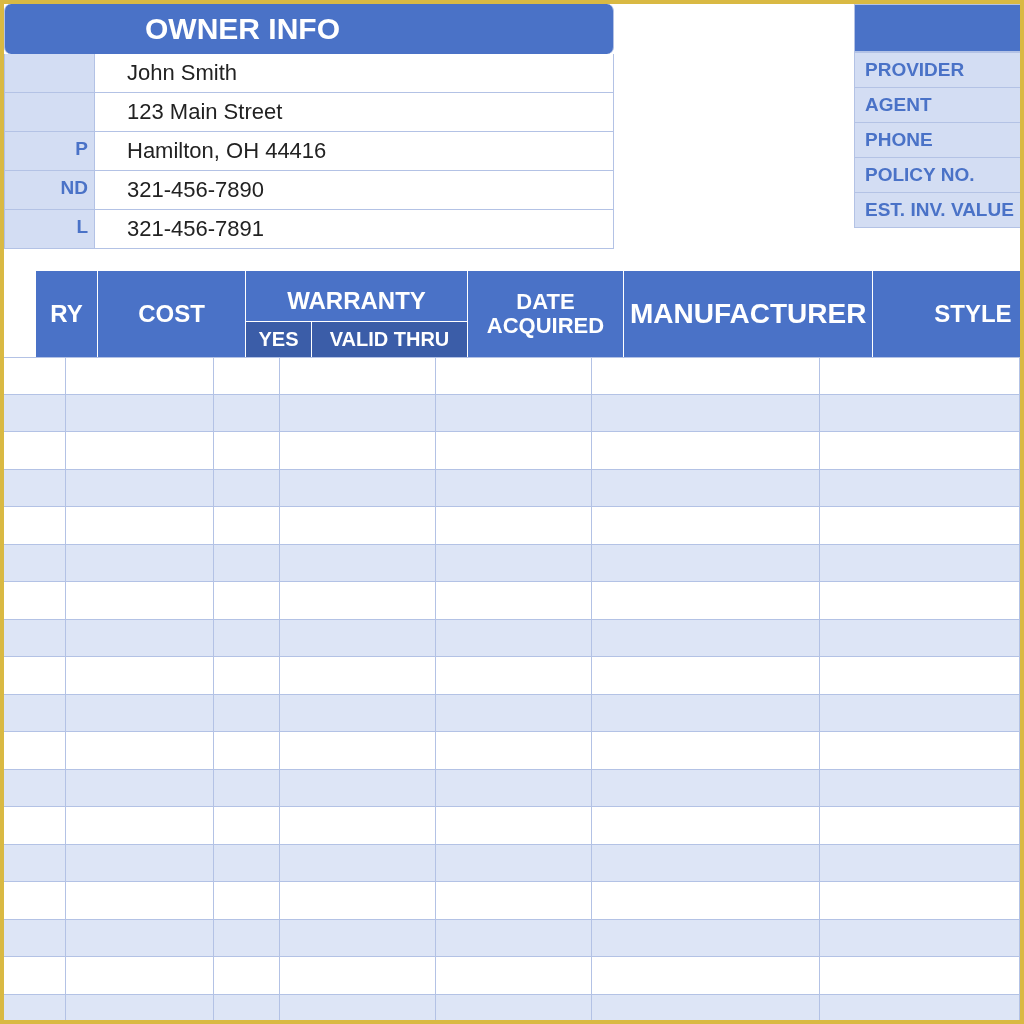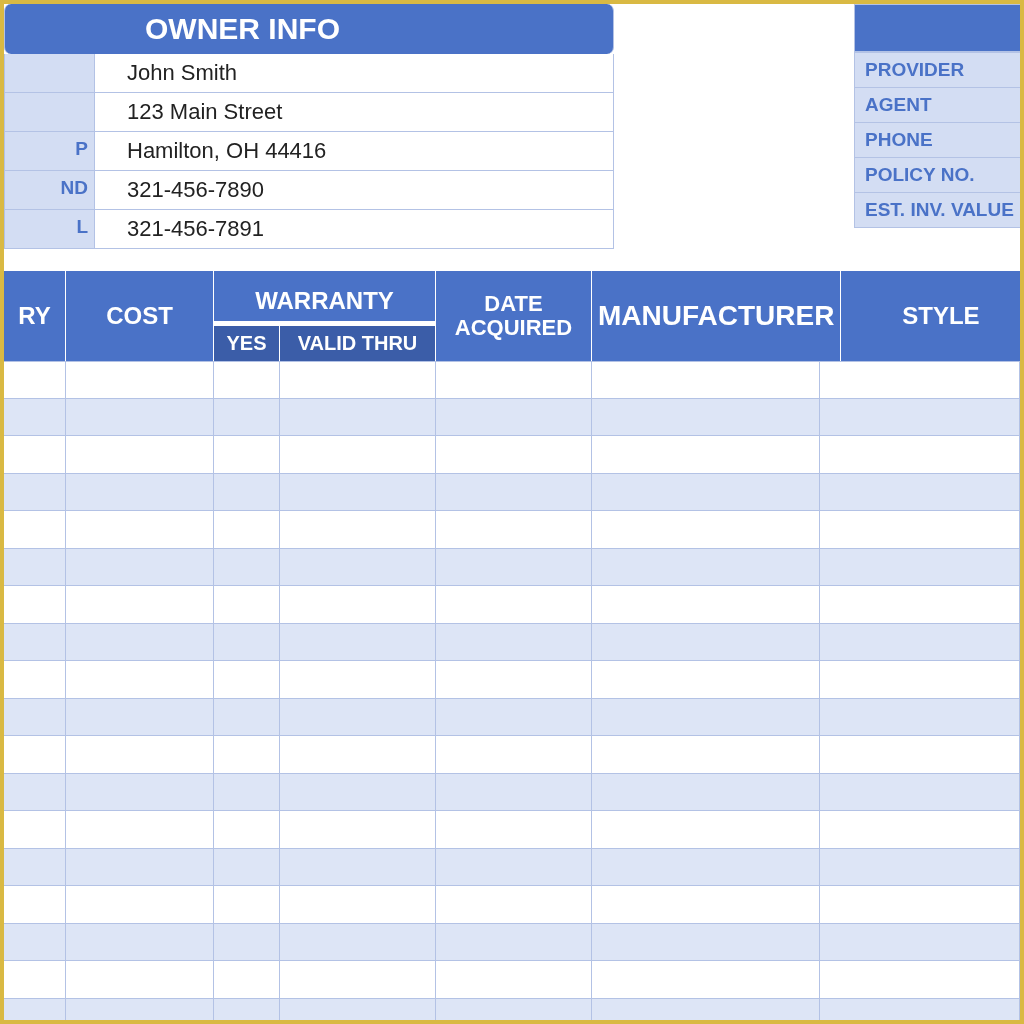--- a/index.html
+++ b/index.html
@@ -92,40 +92,40 @@
     background: #4a72c7;
     border-right: 1px solid #fff;
     display: flex;
     flex-direction: column;
     justify-content: center;
     align-items: center;
     font-size: 24px;
     padding: 8px 6px;
   }
   .gh-cell:last-child { border-right: 1px solid #b3c2e5; }
-  .col-cat { flex: 0 0 62px; }
+  .col-cat { flex: 0 0 62px; margin-left: 32px; }
   .col-cost { flex: 0 0 148px; }
   .col-warranty { flex: 0 0 222px; padding:0; }
   .col-date { flex: 0 0 156px; font-size:22px; line-height:1.1; }
   .col-mfr { flex: 0 0 228px; font-size:28px; }
   .col-style { flex: 0 0 200px; }
   .war-top {
     padding: 10px 0 6px 0;
     font-size: 24px;
     margin-top: 6px;
   }
   .war-sub {
     display: flex;
     width: 100%;
   }
   .war-yes, .war-thru {
     background: #3b5da8;
     font-size: 20px;
     padding: 6px 0;
-    border-top: 5px solid #ffffff;
+    border-top: 1px solid #ffffff;
   }
   .war-yes { flex: 0 0 66px; border-right: 1px solid #fff; }
   .war-thru { flex: 1; }
   .grid-body .row {
     display: flex;
     height: 37.5px;
   }
   .grid-body .row:nth-child(odd) { background: #fff; }
   .grid-body .row:nth-child(even) { background: #dde5f6; }
   .grid-body .cell {

